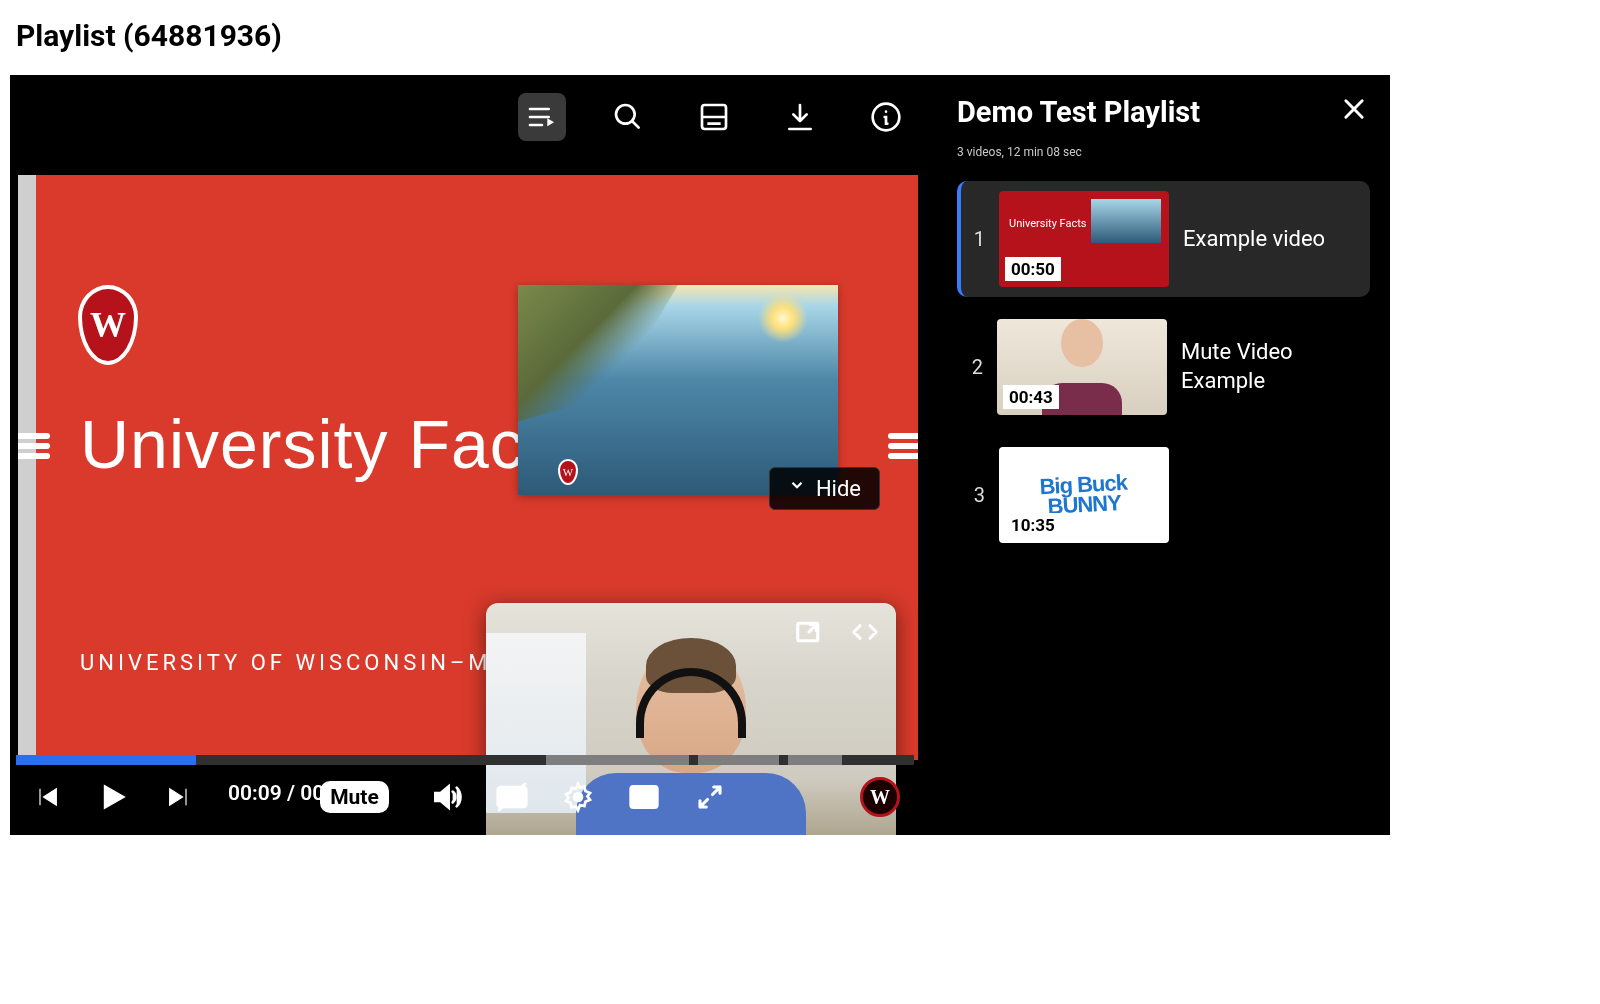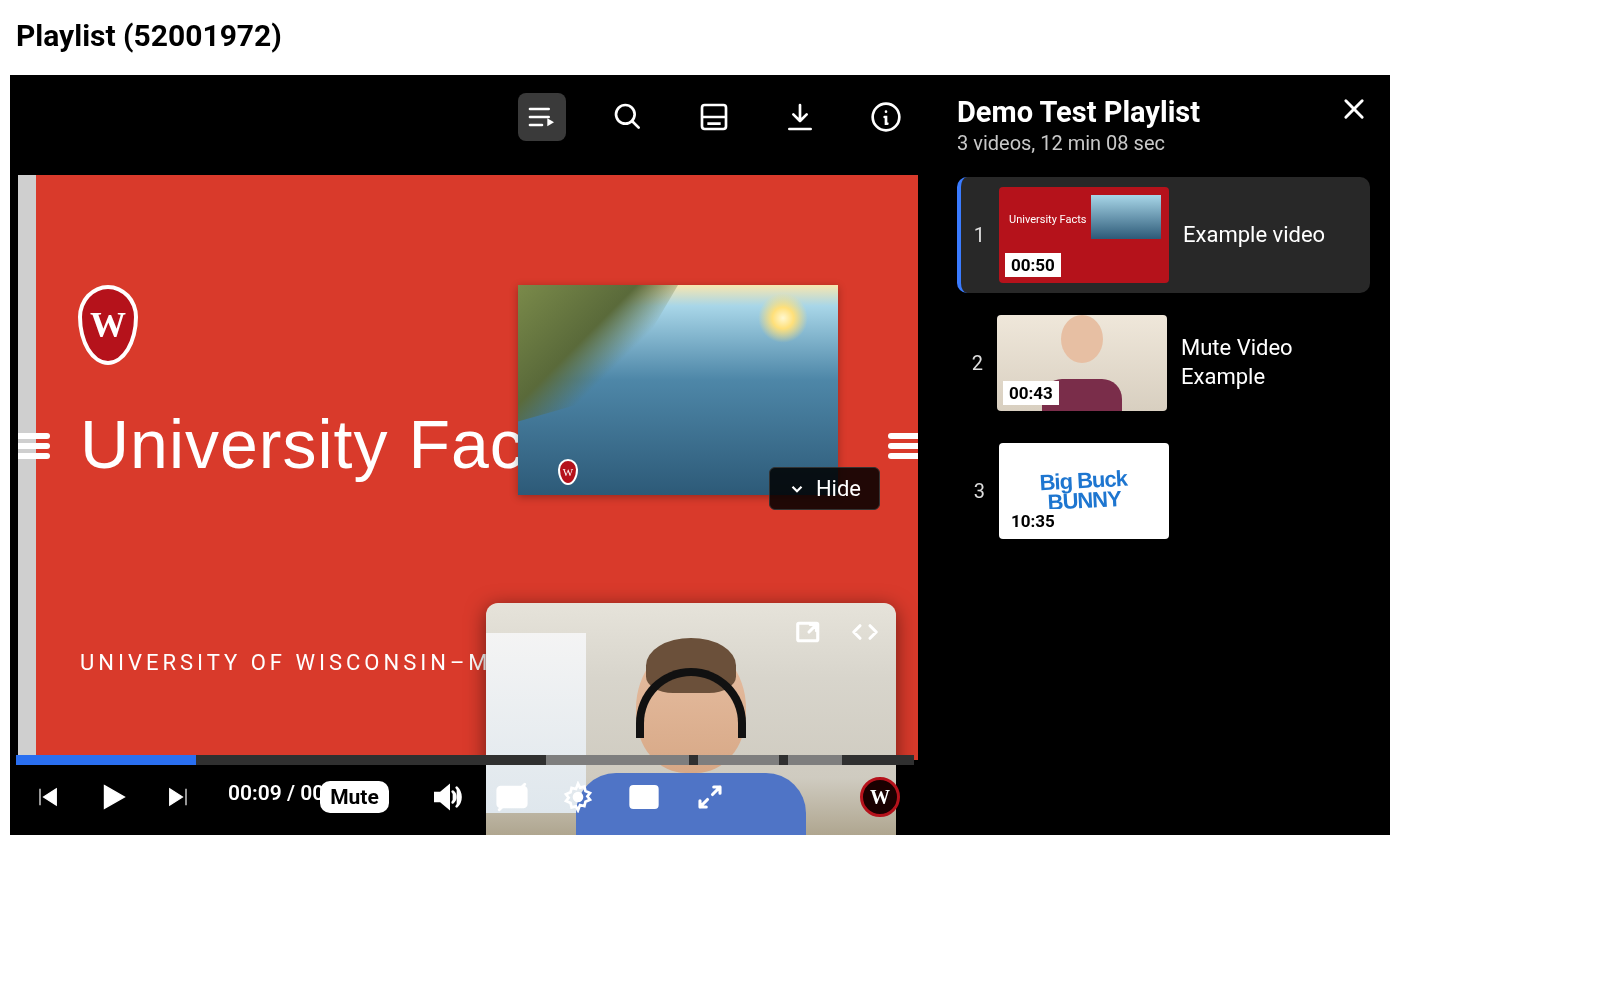--- a/index.html
+++ b/index.html
@@ -21,37 +21,37 @@
   .slide-title{position:absolute;left:62px;top:230px;font-size:68px;color:#fff;font-weight:400;font-family:"Helvetica Neue",Arial,sans-serif;letter-spacing:1px;}
   .slide-sub{position:absolute;left:62px;bottom:85px;font-size:22px;color:#fff;letter-spacing:4px;}
   .wave-r{position:absolute;right:-10px;top:258px;display:flex;flex-direction:column;gap:4px;}
   .wave-l{position:absolute;left:-8px;top:258px;display:flex;flex-direction:column;gap:4px;}
   .wave-r div,.wave-l div{width:40px;height:6px;border-radius:3px;background:#fff;}
   
   .aerial{position:absolute;left:500px;top:110px;width:320px;height:210px;background:linear-gradient(180deg,#f7e6b0 0%,#a8d6e8 10%,#4e87a8 45%,#2d5a78 100%);box-shadow:0 2px 8px rgba(0,0,0,.3);overflow:hidden;}
   .aerial::before{content:"";position:absolute;left:0;top:0;width:50%;height:65%;background:linear-gradient(135deg,#7a8a4a 0%,#5a6a3a 40%,transparent 60%);clip-path:polygon(0 0,100% 0,60% 80%,0 100%);}
   .aerial .sun{position:absolute;right:30px;top:8px;width:50px;height:50px;background:radial-gradient(circle,#fff8d0 0%,#ffe07a 30%,transparent 70%);}
   .aerial .crest-sm{position:absolute;left:40px;bottom:10px;width:20px;height:26px;border:2px solid #fff;border-radius:50% 50% 50% 50%/40% 40% 60% 60%;background:#b5121b;font-size:11px;color:#fff;display:flex;align-items:center;justify-content:center;font-family:Georgia,serif;}
-  .hide-btn{position:absolute;right:38px;top:292px;background:rgba(0,0,0,.85);border:1px solid #333;border-radius:6px;padding:8px 18px;display:flex;align-items:center;gap:10px;font-size:22px;cursor:pointer;}
+  .hide-btn{position:absolute;right:38px;top:292px;background:rgba(0,0,0,.85);border:1px solid #333;border-radius:6px;padding:8px 18px;display:flex;gap:10px;font-size:22px;cursor:pointer;}
   
   .pip{position:absolute;left:468px;top:428px;width:410px;height:250px;border-radius:12px;overflow:hidden;box-shadow:0 4px 20px rgba(0,0,0,.5);}
   .pip-bg{position:absolute;inset:0;background:linear-gradient(180deg,#e6e3da 0%,#d8d5cc 30%,#cfcbc0 70%,#a59a80 100%);}
   .pip-window{position:absolute;left:0;top:30px;width:100px;height:180px;background:linear-gradient(180deg,#f4f4f4,#dfe7ed);}
   .pip-person{position:absolute;left:50%;bottom:-10px;transform:translateX(-50%);display:flex;flex-direction:column;align-items:center;}
   .pip-head{width:110px;height:130px;border-radius:50% 50% 45% 45%;background:linear-gradient(180deg,#e7bfa3,#d7a886);position:relative;}
   .pip-hair{position:absolute;left:10px;top:-5px;width:90px;height:55px;border-radius:50% 50% 30% 30%;background:#6b503a;}
   .pip-headset{position:absolute;left:0;top:25px;width:110px;height:70px;border:8px solid #111;border-bottom:none;border-radius:60px 60px 0 0;}
   .pip-body{width:230px;height:90px;border-radius:40px 40px 0 0;background:#4f74c6;}
   .pip-ctrls{position:absolute;right:12px;top:12px;display:flex;gap:18px;}
   .pip-ctrls .pc{width:38px;height:34px;display:flex;align-items:center;justify-content:center;}
   
   .sidebar{position:absolute;right:0;top:0;width:445px;height:100%;background:#000;padding:20px 20px 0 12px;}
   .sb-head{display:flex;justify-content:space-between;align-items:flex-start;}
   .sb-title{font-size:29px;font-weight:700;}
-  .sb-sub{font-size:20px;color:#c9c9c9;margin-top:2px;}
+  .sb-sub{font-size:12px;color:#c9c9c9;margin-top:16px;}
   .sb-close{cursor:pointer;width:30px;height:30px;}
   .pl-items{margin-top:22px;display:flex;flex-direction:column;gap:12px;}
   .pl-item{display:flex;align-items:center;gap:14px;padding:10px 10px;border-radius:10px;cursor:pointer;}
   .pl-item.active{background:#282828;border-left:4px solid #3a7bff;padding-left:6px;}
   .pl-idx{width:18px;text-align:right;font-size:20px;color:#ddd;}
   .pl-thumb{width:170px;height:96px;background:#222;position:relative;border-radius:4px;overflow:hidden;flex-shrink:0;}
   .pl-dur{position:absolute;left:6px;bottom:6px;background:#fff;color:#000;font-weight:700;font-size:17px;padding:2px 6px;border-radius:0;}
   .pl-title{font-size:22px;line-height:1.3;}
   .thumb-1{background:#b5121b;}
   .thumb-1::after{content:"";position:absolute;right:8px;top:8px;width:70px;height:44px;background:linear-gradient(180deg,#a8d6e8,#2d5a78);}
@@ -70,21 +70,21 @@
   .cbtn{width:34px;height:34px;display:flex;align-items:center;justify-content:center;cursor:pointer;}
   .cbtn svg{stroke:#fff;fill:#fff;}
   .time-text{font-size:21px;font-weight:600;white-space:nowrap;display:flex;align-items:flex-start;}
   .mute-pill{background:#fff;color:#000;font-weight:700;border-radius:10px;padding:4px 10px;margin-left:-4px;margin-right:8px;}
   .crest-btn{width:40px;height:40px;border-radius:50%;border:3px solid #b5121b;display:flex;align-items:center;justify-content:center;background:#1a0000;margin-left:auto;}
   .crest-btn span{color:#fff;font-family:Georgia,serif;font-weight:700;font-size:20px;}
 </style>
 </head>
 <body>
 <div class="page">
-  <h2 class="page-title">Playlist (52001972)</h2>
+  <h2 class="page-title">Playlist (64881936)</h2>
 
   <div class="player-shell">
 
     <div class="top-icons">
       <div class="icon-btn active">
         <svg width="32" height="32" viewBox="0 0 24 24">
             <path d="M3 6h14M3 12h14M3 18h9" stroke-linecap="round"></path>
             <path d="M17 17l5 3-5 3z" fill="#fff" stroke="none" transform="translate(-1,-4)"></path>
           </svg>
       </div>

